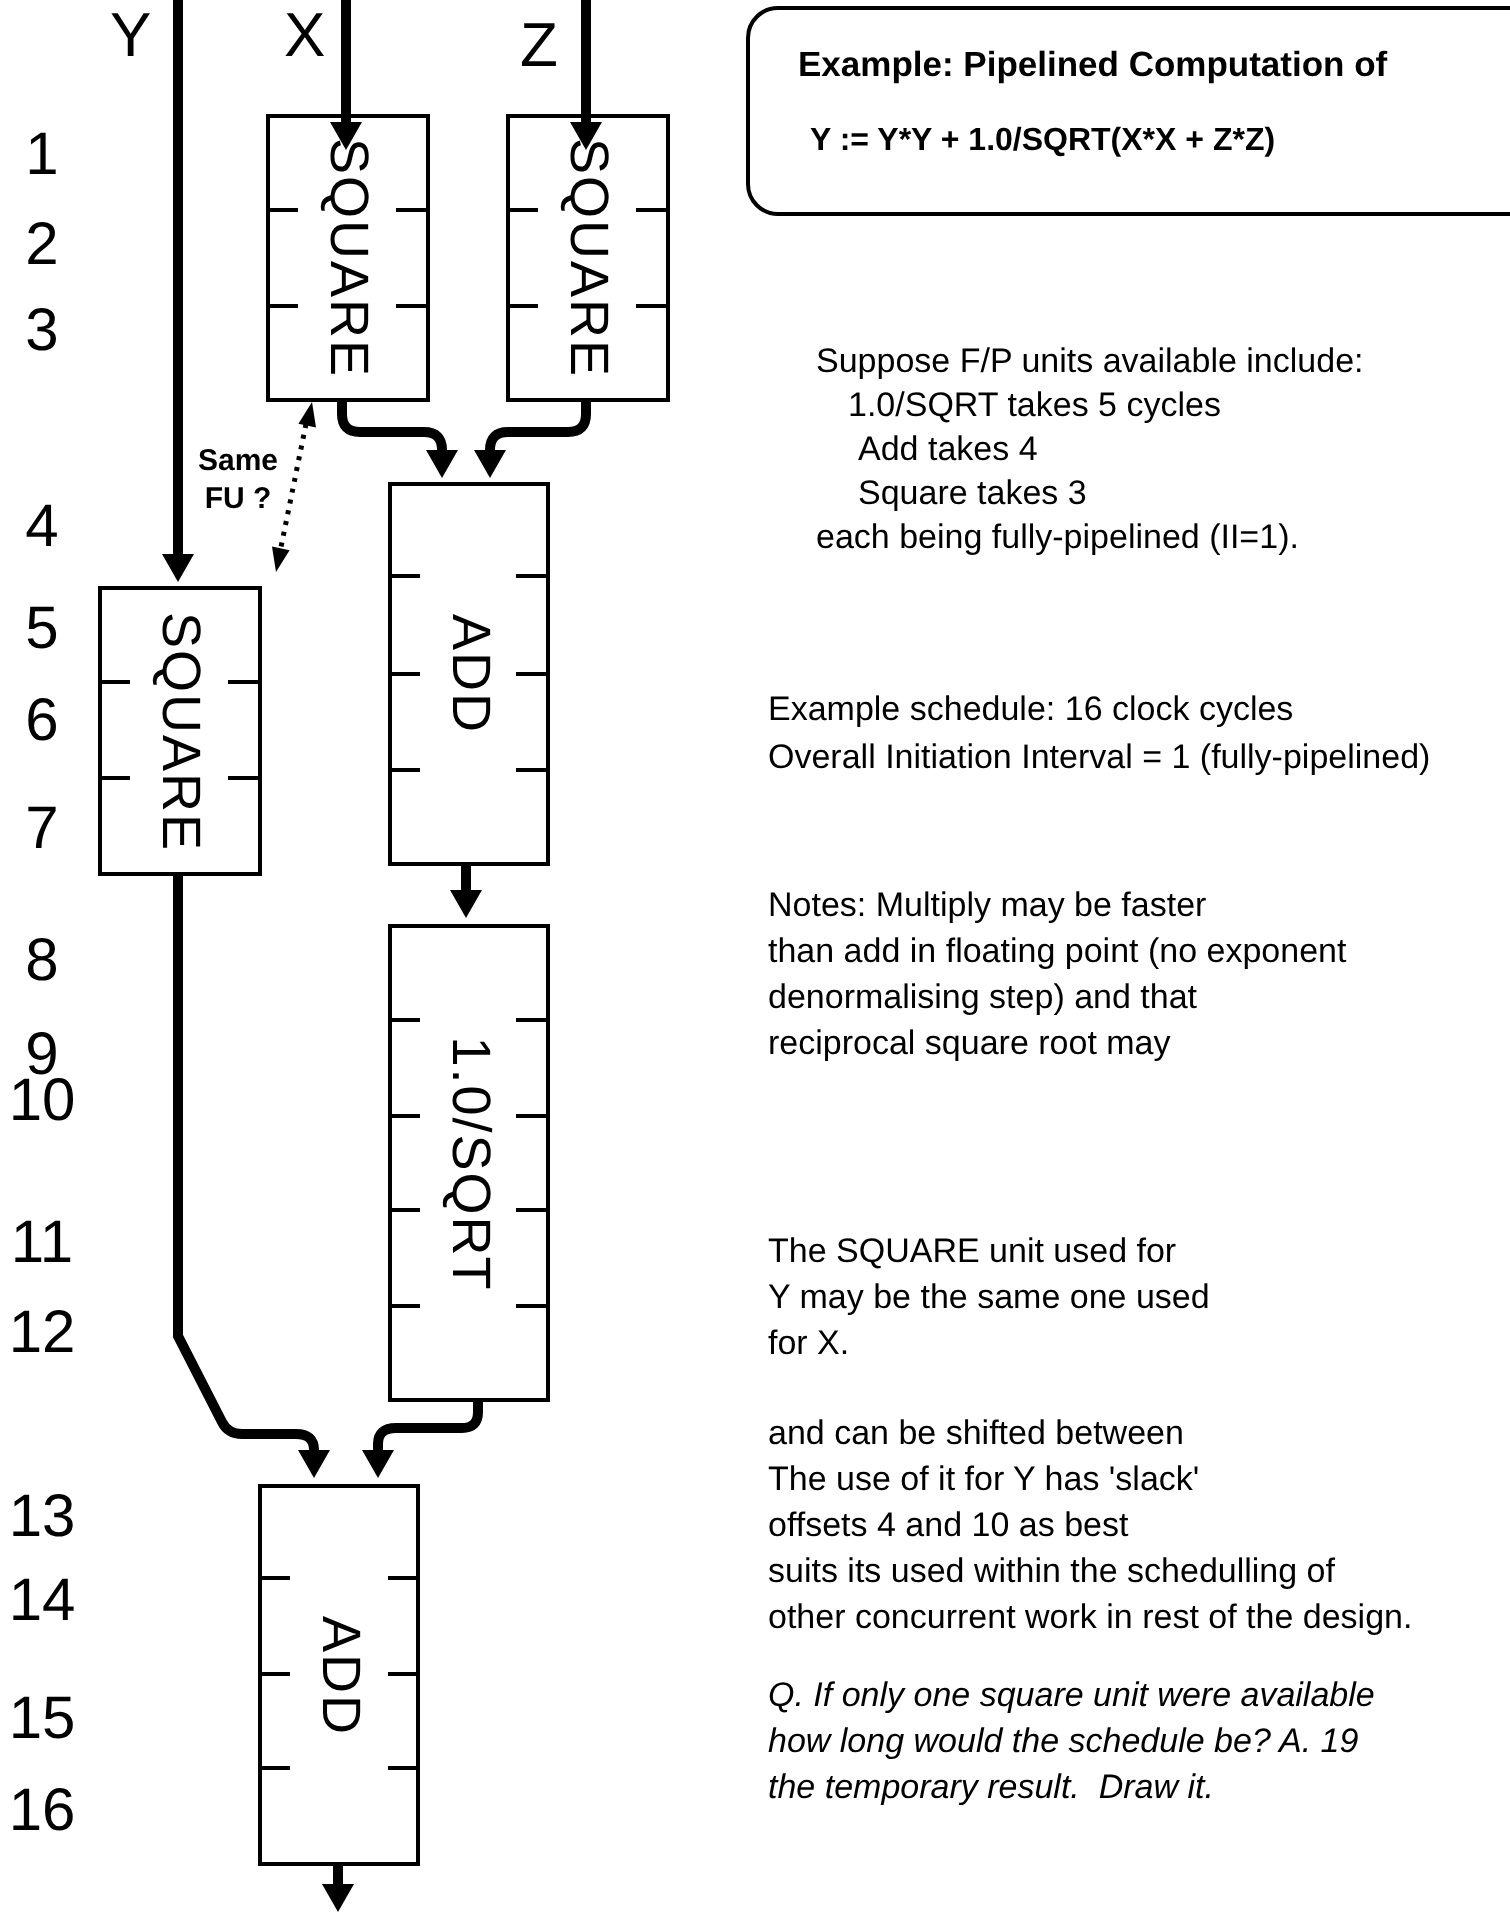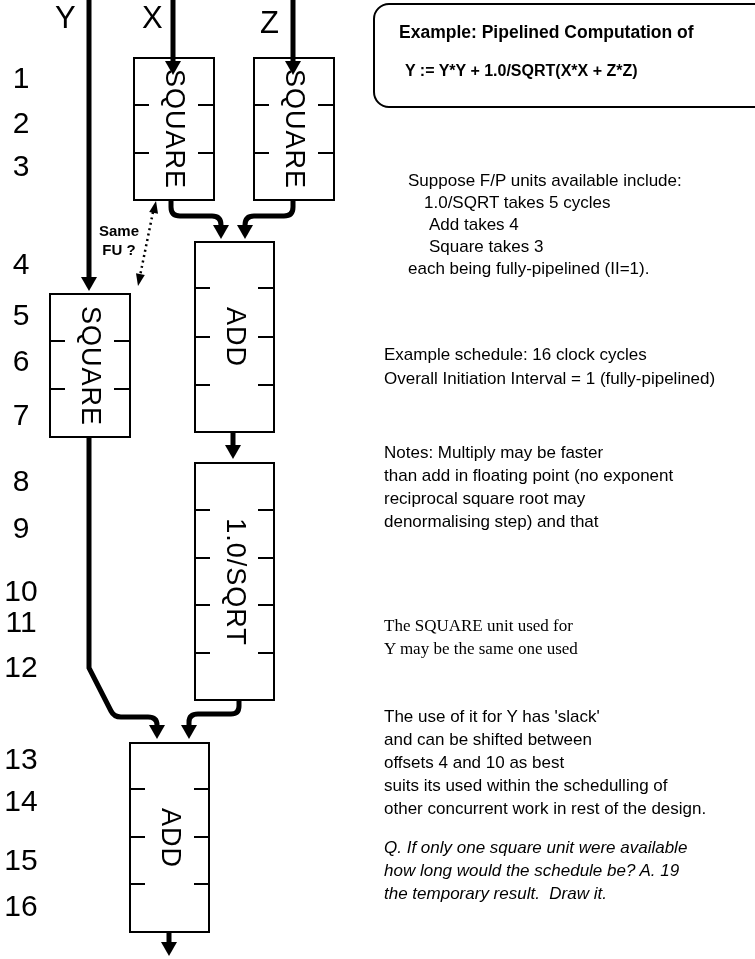--- a/index.html
+++ b/index.html
@@ -29,21 +29,21 @@
   #titlebox .t1 { position:absolute; left:24px; top:17px; font-weight:bold; font-size:17.5px; white-space:pre; }
   #titlebox .t2 { position:absolute; left:30px; top:57px; font-weight:bold; font-size:16px; white-space:pre; }
   
   .tb { position:absolute; font-size:17px; line-height:23px; }
   .tb div { white-space:pre; }
   #tb-fp       { left:408px; top:170px; line-height:22px; }
   #tb-fp .ind1 { padding-left:16px; }
   #tb-fp .ind2 { padding-left:21px; }
   #tb-sched    { left:384px; top:310px; line-height:24px;margin-top:33px; }
   #tb-notes    { left:384px; top:441px; }
-  #tb-squnit   { left:384px; top:614px;font-family:Liberation Serif, serif; }
+  #tb-squnit   { left:384px; top:614px; }
   #tb-slack    { left:384px; top:705px; }
   #tb-q        { left:384px; top:836px;font-style:italic; }
   
   #samefu { position:absolute; left:96px; top:221px; width:46px; text-align:center;
             font-weight:bold; font-size:15px; line-height:19px; }
   
   #lines { position:absolute; left:0; top:0; z-index:5; pointer-events:none; }
   .conn { stroke:#000; stroke-width:5; fill:none; }
   .tick { stroke:#000; stroke-width:2; fill:none; }
   .dotd { stroke:#000; stroke-width:2.5; fill:none; stroke-dasharray:2 3.5; }
@@ -56,21 +56,21 @@
 
   <div class="num" style="top:63px">1</div>
   <div class="num" style="top:108px">2</div>
   <div class="num" style="top:151px">3</div>
   <div class="num" style="top:249px">4</div>
   <div class="num" style="top:300px">5</div>
   <div class="num" style="top:346px">6</div>
   <div class="num" style="top:400px">7</div>
   <div class="num" style="top:466px">8</div>
   <div class="num" style="top:513px">9</div>
-  <div class="num" style="top:576px">10</div>
+  <div class="num" style="top:536px">10</div>
   <div class="num" style="top:607px">11</div>
   <div class="num" style="top:652px">12</div>
   <div class="num" style="top:744px">13</div>
   <div class="num" style="top:786px">14</div>
   <div class="num" style="top:845px">15</div>
   <div class="num" style="top:891px">16</div>
 
   <div class="inlabel" style="left:55px;top:2px">Y</div>
   <div class="inlabel" style="left:142px;top:2px">X</div>
   <div class="inlabel" style="left:260px;top:7px">Z</div>
@@ -113,32 +113,33 @@
   </div>
 
   <div class="tb" id="tb-sched">
     <div>Example schedule: 16 clock cycles</div>
     <div>Overall Initiation Interval = 1 (fully-pipelined)</div>
   </div>
 
   <div class="tb" id="tb-notes">
     <div>Notes: Multiply may be faster</div>
     <div>than add in floating point (no exponent</div>
+    <div>denormalising step) and that</div>
     <div>reciprocal square root may</div>
-    <div>denormalising step) and that</div>
   </div>
 
   <div class="tb" id="tb-squnit">
     <div>The SQUARE unit used for</div>
     <div>Y may be the same one used</div>
+    <div>for X.</div>
   </div>
 
   <div class="tb" id="tb-slack">
+    <div>and can be shifted between</div>
     <div>The use of it for Y has 'slack'</div>
-    <div>and can be shifted between</div>
     <div>offsets 4 and 10 as best</div>
     <div>suits its used within the schedulling of</div>
     <div>other concurrent work in rest of the design.</div>
   </div>
 
   <div class="tb" id="tb-q">
     <div>Q. If only one square unit were available</div>
     <div>how long would the schedule be? A. 19</div>
     <div>the temporary result.  Draw it.</div>
   </div>

